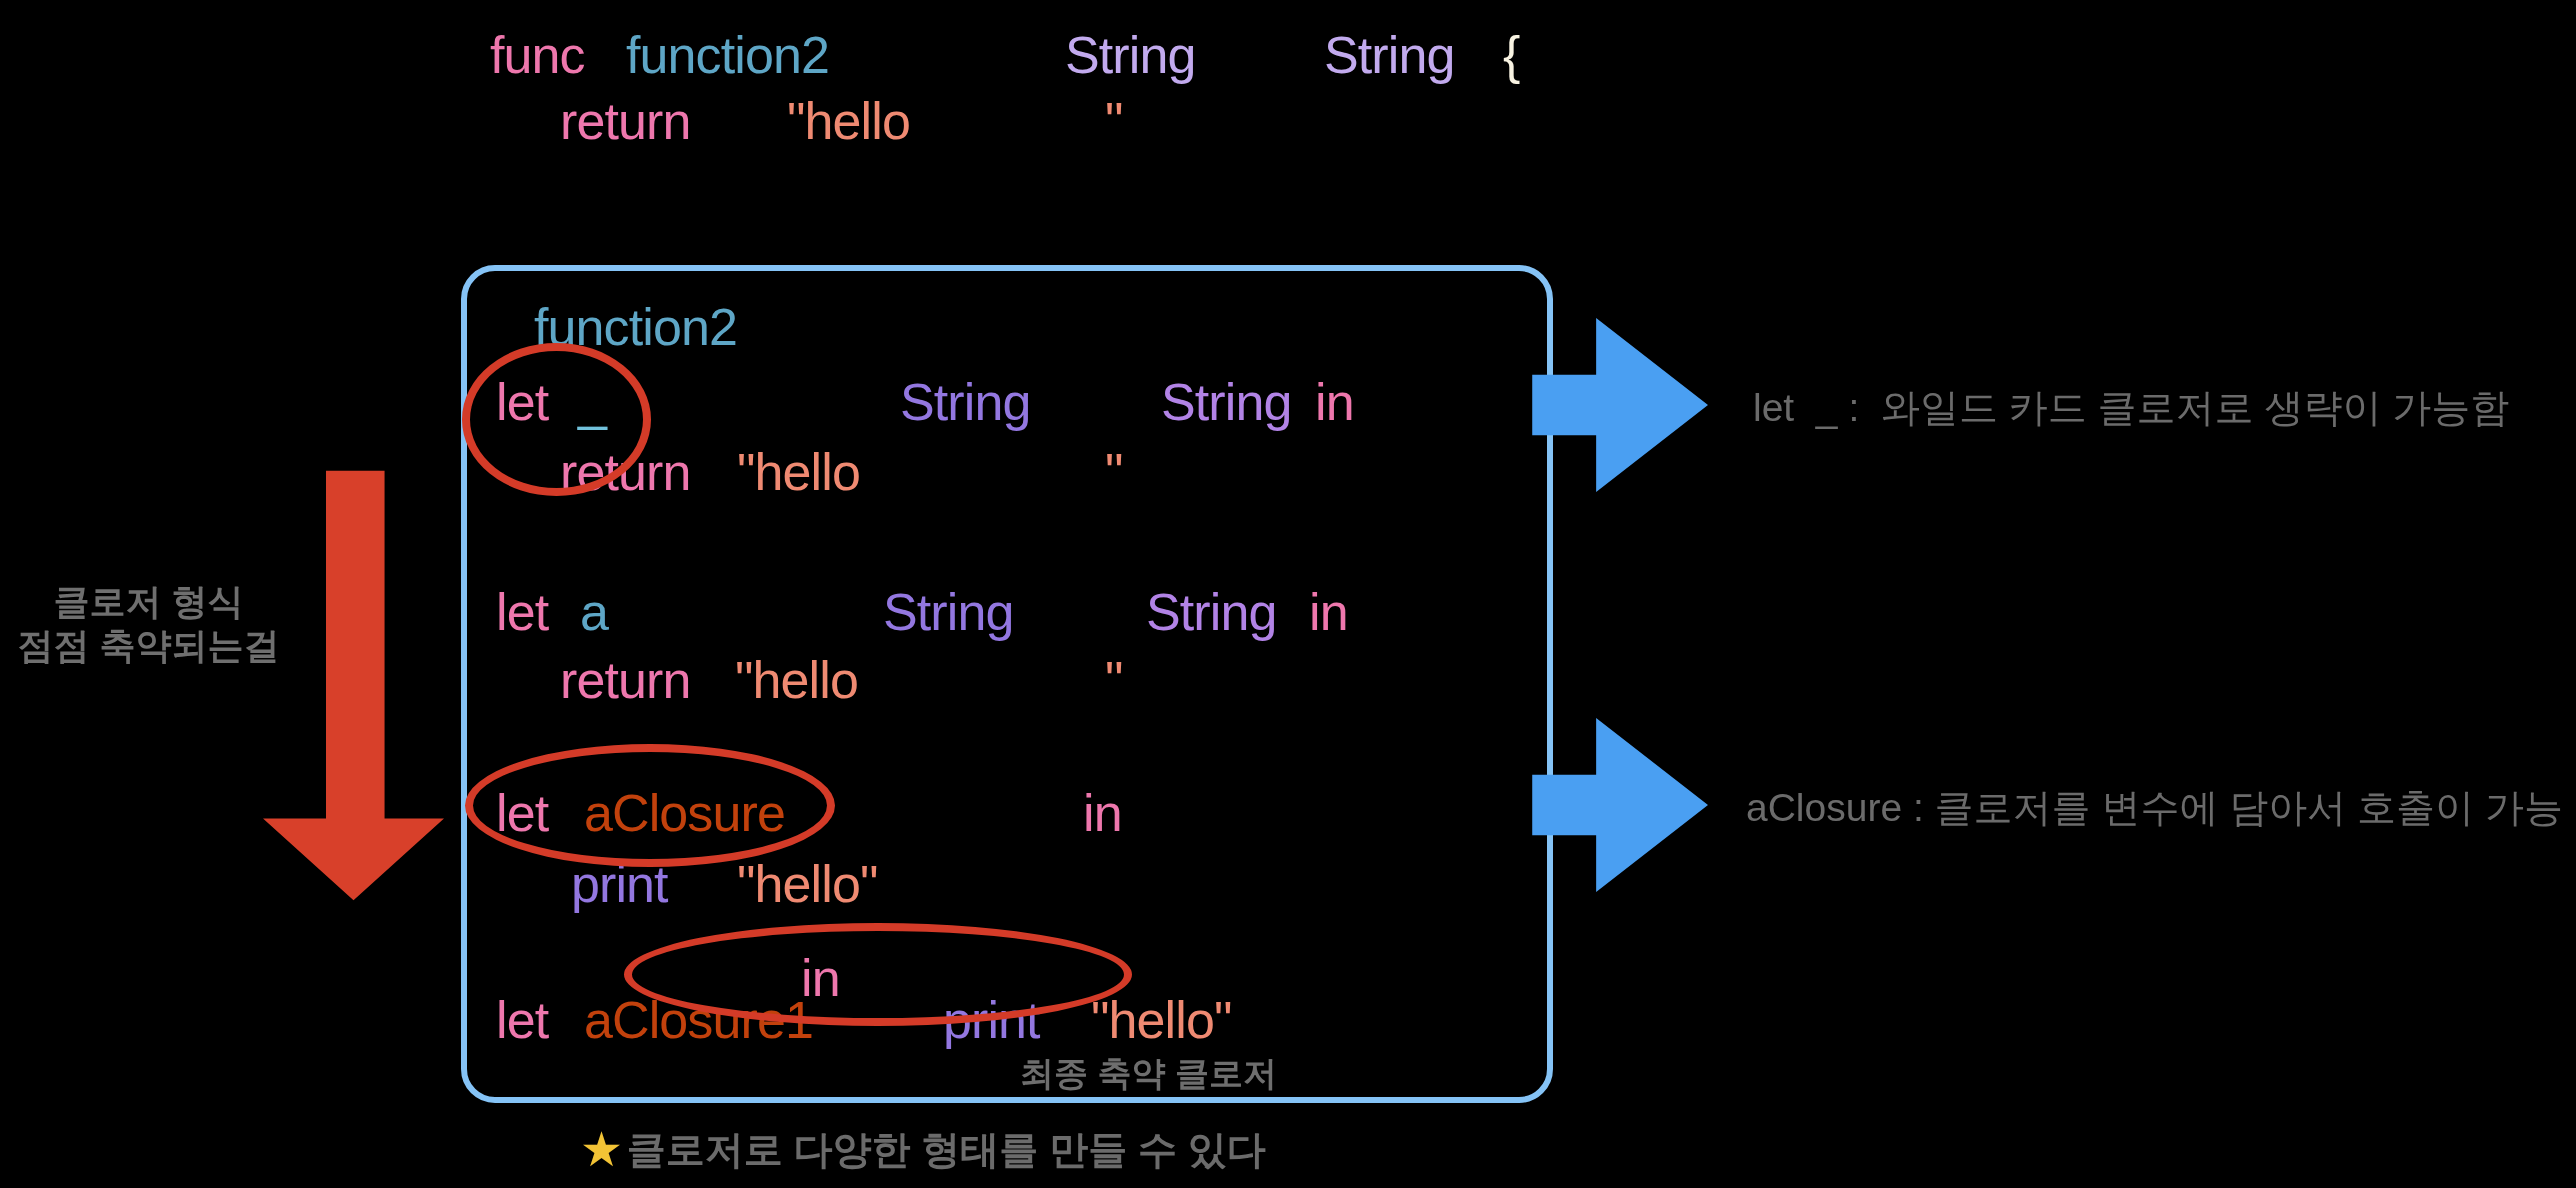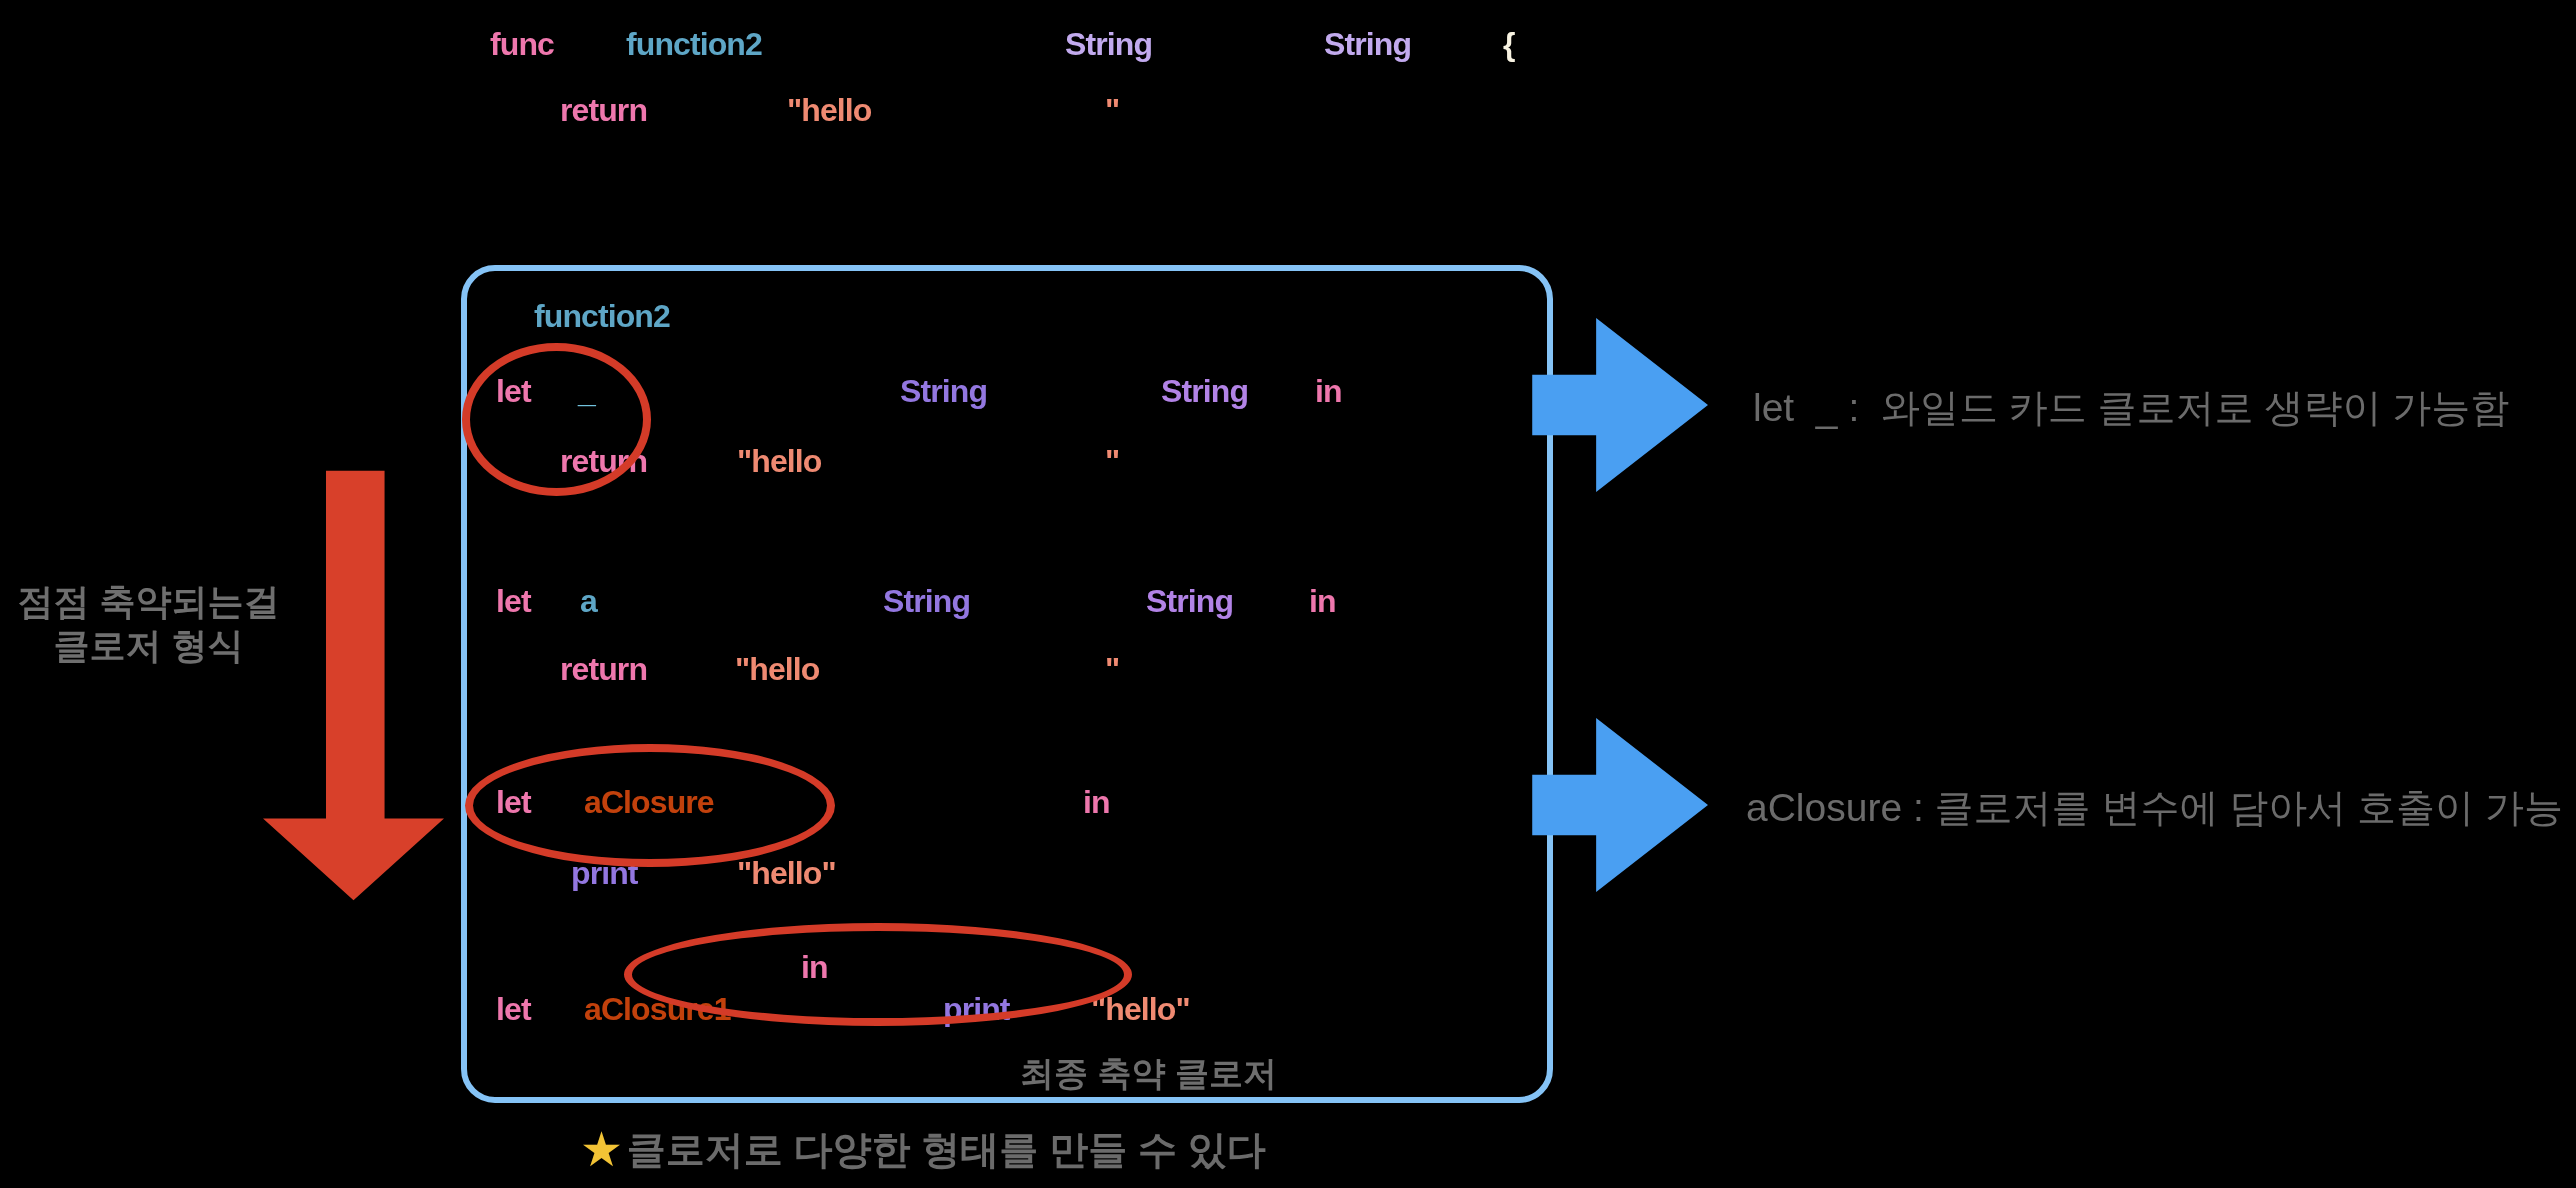--- a/index.html
+++ b/index.html
@@ -1,21 +1,21 @@
 <!DOCTYPE html>
 <html style="font-size:14.2px"><head>
 <meta charset="utf-8">
 <style>
   html,body{margin:0;padding:0;background:#000;}
   .canvas{
     position:relative;width:2576px;height:1188px;background:#000;overflow:hidden;
     font-family:"Liberation Sans","DejaVu Sans",sans-serif;
   }
   .tok{
-    position:absolute;font-weight:bold;font-size:32px;line-height:1.1;
+    position:absolute;font-weight:normal;font-size:52px;line-height:1.1;
     letter-spacing:-0.9px;white-space:pre;text-align:right;
   }
   .box{
     position:absolute;left:461px;top:265px;width:1092px;height:838px;
     border:6.2px solid #85c3f6;border-radius:34px;box-sizing:border-box;
   }
   .ellipse{
     position:absolute;border:8px solid #d43b28;border-radius:50%;
     box-sizing:border-box;background:transparent;
   }
@@ -102,22 +102,22 @@
   <svg class="right-arrow a1" width="178" height="174" viewBox="0 0 200 196">
     <polygon points="0,64 72,64 72,0 198,98 72,196 72,132 0,132" fill="#4a9ff2"></polygon>
   </svg>
   <svg class="right-arrow a2" width="178" height="174" viewBox="0 0 200 196">
     <polygon points="0,64 72,64 72,0 198,98 72,196 72,132 0,132" fill="#4a9ff2"></polygon>
   </svg>
 
   <div class="caption">최종 축약 클로저</div>
 
   <div class="left-note">
+      <div>클로저 형식</div>
       <div>점점 축약되는걸</div>
-      <div>클로저 형식</div>
     </div>
 
   <div class="right-note n1">let  _ :  와일드 카드 클로저로 생략이 가능함</div>
   <div class="right-note n2">aClosure : 클로저를 변수에 담아서 호출이 가능</div>
 
   <div class="bottom-note">
     <span class="star">★</span>
     <span>클로저로 다양한 형태를 만들 수 있다</span>
   </div>
 

